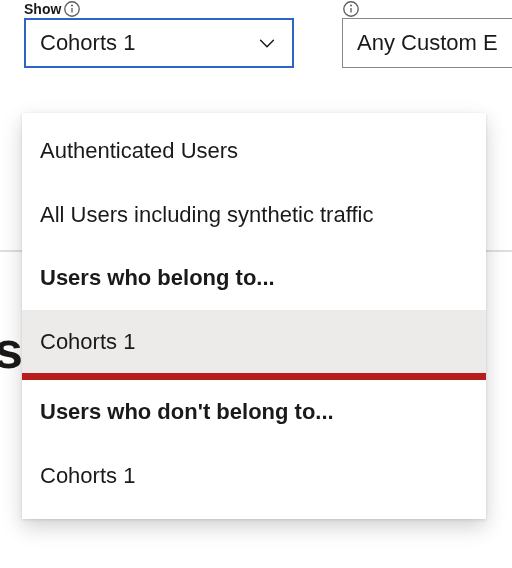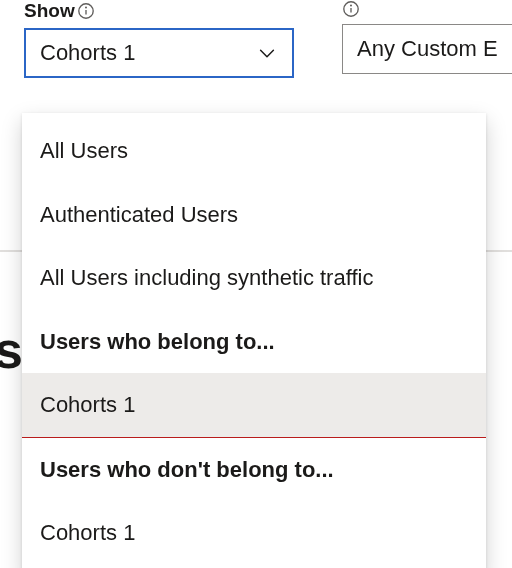--- a/index.html
+++ b/index.html
@@ -17,24 +17,23 @@
     width: 512px;
     height: 568px;
   }
   .field {
     position: absolute;
   }
   .label-row {
     display: flex;
     align-items: center;
     gap: 2px;
-    font-size: 19px;
+    font-size: 14px;
     font-weight: 600;
     color: #1b1a19;
-    margin-bottom: 6px;
   }
   .info-icon {
     width: 18px;
     height: 18px;
     display: inline-flex;
     align-items: center;
     justify-content: center;
   }
   .info-icon svg { display:block; }
 
@@ -75,21 +74,21 @@
   }
   .dd-item {
     padding: 18px 18px;
     font-size: 22px;
     line-height: 1.25;
     color: #1b1a19;
     cursor: pointer;
   }
   .dd-header {
     font-weight: 700;
-    border-top: 1px solid #b91c1c;
+    border-top: 7px solid #b91c1c;
     cursor: default;
   }
   .dd-header.first { border-top: none; }
   .dd-selected {
     background: #edebe9;
   }
 
   .bg-divider {
     position: absolute;
     left: 0;
@@ -145,21 +144,20 @@
           <circle cx="8" cy="4.8" r="0.9" fill="#605e5c" stroke="none"></circle>
         </svg>
       </span>
     </div>
     <div class="combo secondary">
       <span style="white-space:nowrap;text-align:center;">Any Custom E</span>
     </div>
   </div>
 
   <div class="dropdown">
-    <div class="dd-item">All Users</div>
     <div class="dd-item">Authenticated Users</div>
     <div class="dd-item">All Users including synthetic traffic</div>
     <div class="dd-item dd-header first">Users who belong to...</div>
     <div class="dd-item dd-selected">Cohorts 1</div>
     <div class="dd-item dd-header">Users who don't belong to...</div>
     <div class="dd-item">Cohorts 1</div>
   </div>
 
 </div>
 

